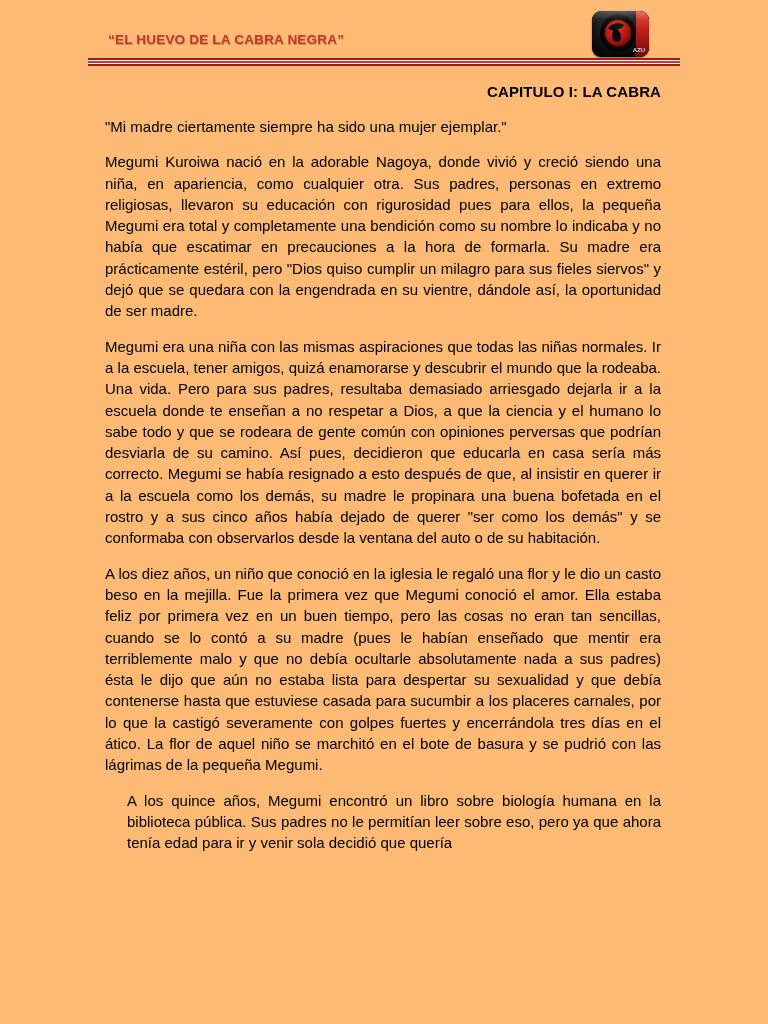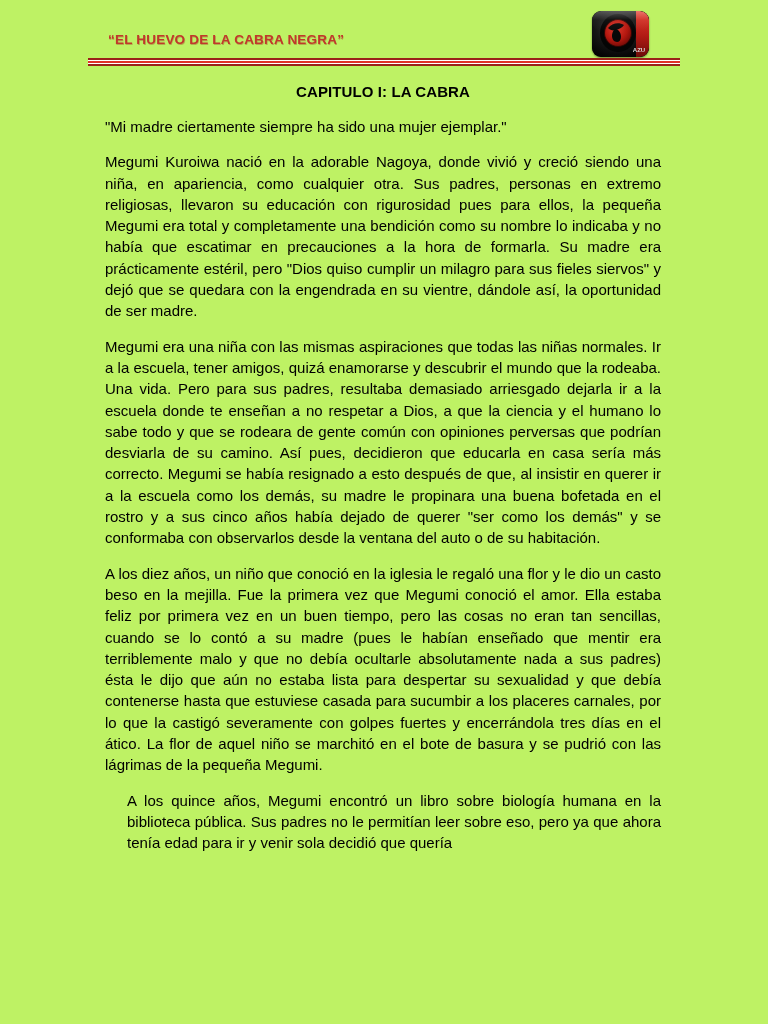--- a/index.html
+++ b/index.html
@@ -13,21 +13,21 @@
     height: 1024px;
     font-family: "Liberation Sans", sans-serif;
     color: #000000;
     overflow: hidden;
     position: relative;
   }
 
   .page {
     width: 768px;
     height: 1024px;
-    background: #bef264;
+    background: #fdba74;
     position: relative;
     box-sizing: border-box;
   }
 
   
   .header {
     position: relative;
     height: 76px;
     padding: 0;
   }
@@ -77,21 +77,21 @@
 
   
   .content {
     position: absolute;
     left: 105px;
     top: 83px;
     width: 556px;
   }
 
   .chapter-title {
-    text-align: center;
+    text-align: right;
     font-size: 15px;
     font-weight: bold;
     margin: 0 0 16px 0;
     letter-spacing: 0.1px;
   }
 
   .para {
     font-size: 15px;
     line-height: 21.3px;
     text-align: justify;

